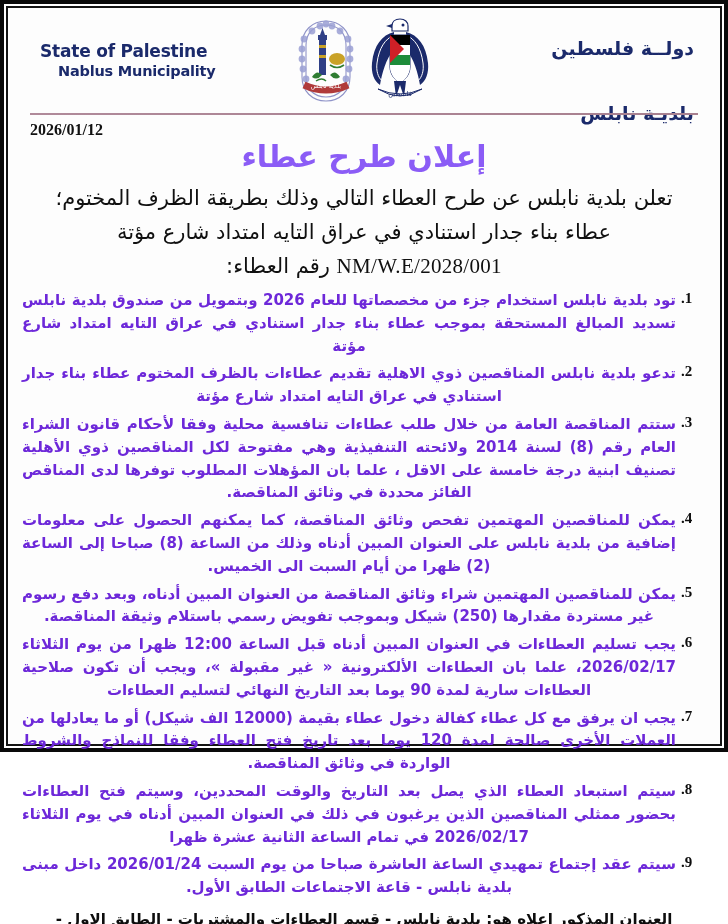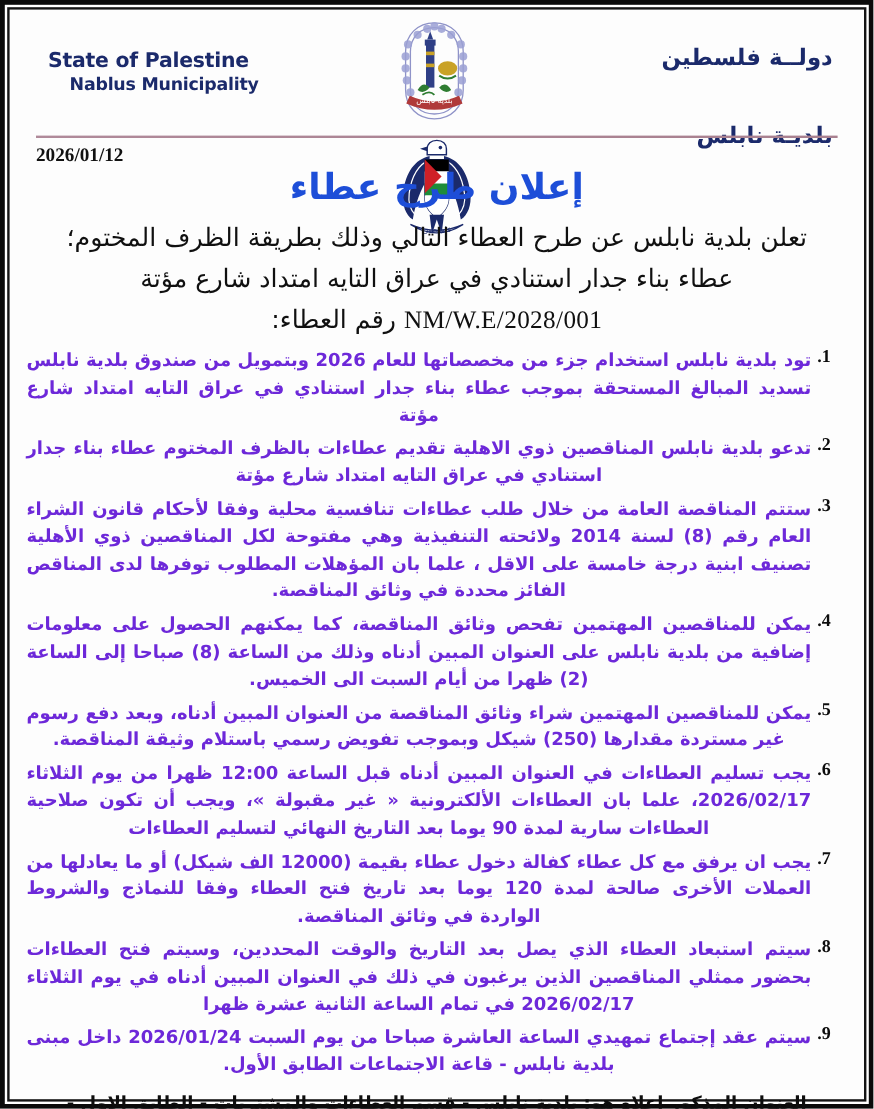--- a/index.html
+++ b/index.html
@@ -12,21 +12,21 @@
     height: 924px;
     font-family: "DejaVu Sans", "Liberation Sans", sans-serif;
     overflow: hidden;
   }
 
   
   .page {
     position: relative;
     box-sizing: border-box;
     width: 728px;
-    height: 924px;
+    height: 752px;
     background: #ffffff;
     border: 4px solid #0a0a0a;
     padding: 2px;
   }
   .page-inner {
     box-sizing: border-box;
     width: 100%;
     height: 100%;
     border: 2px solid #141414;
     padding: 3px 8px 0 8px;
@@ -58,25 +58,24 @@
   }
   .hdr-left .l2 {
     font-size: 14.5px;
     font-weight: bold;
     letter-spacing: -0.2px;
     line-height: 1.3;
     padding-left: 18px;
   }
   .hdr-emblems {
     display: flex;
-    align-items: flex-start;
+    align-items: center;
     gap: 4px;
     height: 100%;
     padding-top: 4px;
-    flex-direction: column;
   }
   .hdr-right {
     width: 250px;
     text-align: right;
     padding-right: 12px;
     box-sizing: border-box;
     color: #1b2a6b;
     direction: rtl;
   }
   .hdr-right .r1,
@@ -108,21 +107,21 @@
     font-size: 16px;
     font-weight: bold;
     color: #111;
     font-family: "Liberation Serif", serif;
   }
 
   .title {
     text-align: center;
     font-size: 30px;
     font-weight: bold;
-    color: #1d4ed8;
+    color: #8b5cf6;
     direction: rtl;
     margin-top: -6px;
     letter-spacing: 0.5px;
     flex: 0 0 auto;
   }
 
   .subtitle-block {
     direction: rtl;
     text-align: center;
     margin-top: 7px;

